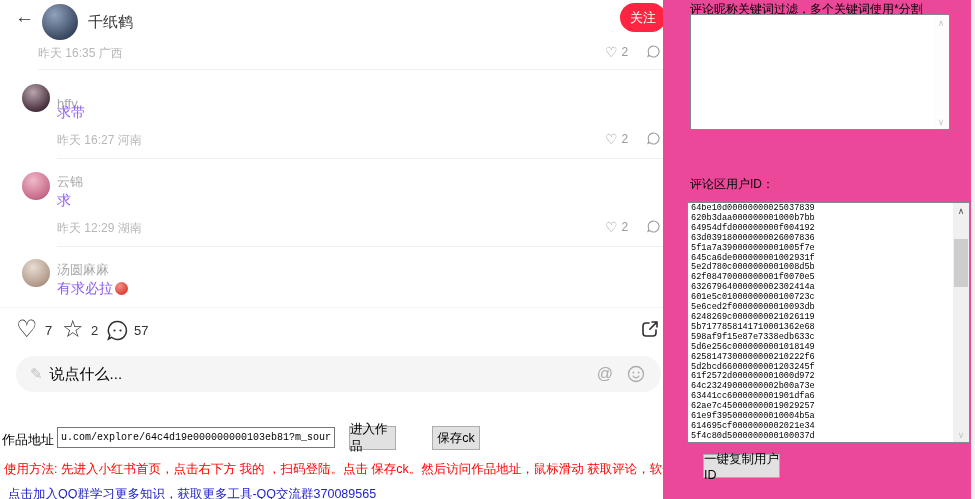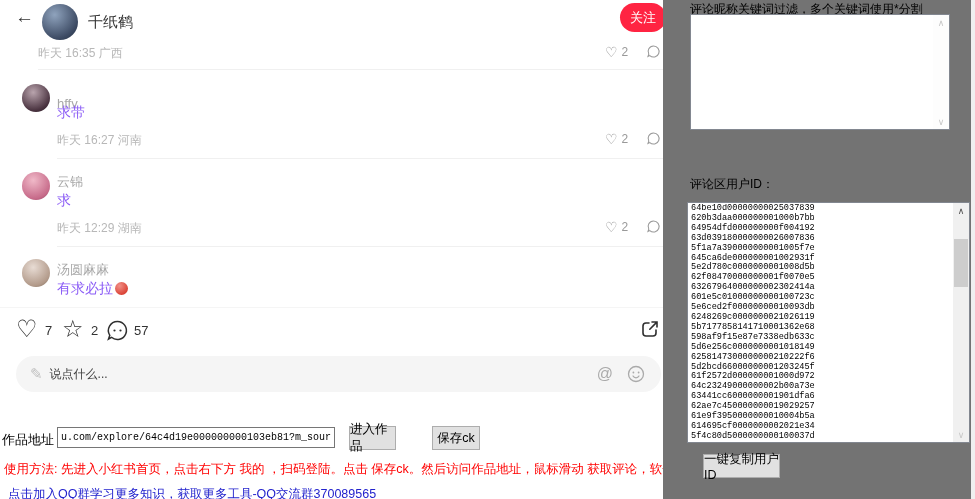--- a/index.html
+++ b/index.html
@@ -34,38 +34,38 @@
   .c-text { position:absolute; left:57px; font-size:14px; color:#8b5cf6; }
   .emoji-dot { display:inline-block; width:13px; height:13px; border-radius:50%; vertical-align:-2px; margin-left:2px;
                background:radial-gradient(circle at 35% 30%, #f29087, #d93f32 75%, #b02a20); }
 
   .action-bar-icon { position:absolute; font-size:24px; color:#2f2f2f; line-height:1; }
   .action-count { position:absolute; font-size:13px; color:#333; }
 
   .comment-pill { position:absolute; left:16px; top:356px; width:645px; height:36px; border-radius:18px;
                   background:#f5f5f5; display:flex; align-items:center; padding:0 14px; cursor:text; }
   .pencil { font-size:15px; color:#c0c0c0; margin-right:7px; }
-  .placeholder { font-size:12px; color:#404040; }
+  .placeholder { font-size:15px; color:#000000; }
   .pill-right { position:absolute; right:16px; top:0; height:36px; display:flex; align-items:center; gap:14px; }
   .at-icon { font-size:16px; color:#aaa; }
 
   
   .tool-label { position:absolute; left:2px; top:431px; font-size:13px; color:#000; }
   .url-input { position:absolute; left:57px; top:427px; width:278px; height:21px; border:1px solid #767676;
                background:#fff; font-family:"Liberation Mono", monospace; font-size:10px; padding:0 3px; color:#000; }
   .win-btn { position:absolute; height:24px; background:#e1e1e1; border:1px solid #adadad; font-size:12.5px;
              color:#000; display:flex; align-items:center; justify-content:center; cursor:pointer;
              font-family:"Liberation Sans", sans-serif; }
   .btn-enter { left:349px; top:426px; width:47px; }
   .btn-save  { left:432px; top:426px; width:48px; }
   .usage-text { position:absolute; left:4px; top:461px; font-size:12.5px; white-space:nowrap; }
   .qq-text { position:absolute; left:8px; top:486px; font-size:12.5px; white-space:nowrap; cursor:pointer; }
 
   
-  .right-panel { position:absolute; left:663px; top:0; width:308px; height:499px; background:#737373; }
+  .right-panel { position:absolute; left:663px; top:0; width:308px; height:499px; background:#ec4899; }
   .panel-label { position:absolute; font-size:12px; color:#000; }
   .win-box { position:absolute; background:#fff; border:1px solid #828790; }
   .filter-box { left:27px; top:14px; width:260px; height:116px; }
   .ids-box { left:24px; top:202px; width:283px; height:241px; }
   .ids-pre { position:absolute; left:3px; top:1px; right:18px; bottom:1px; overflow:hidden;
              font-family:"Liberation Mono", monospace; font-size:8.6px; line-height:9.9px; color:#000; }
   .sb { position:absolute; top:0; right:0; bottom:0; width:16px; }
   .sb-light { background:#fdfdfd; }
   .sb-gray { background:#f0f0f0; }
   .sb-arrow { position:absolute; left:0; width:16px; height:15px; font-size:9px; display:flex;

